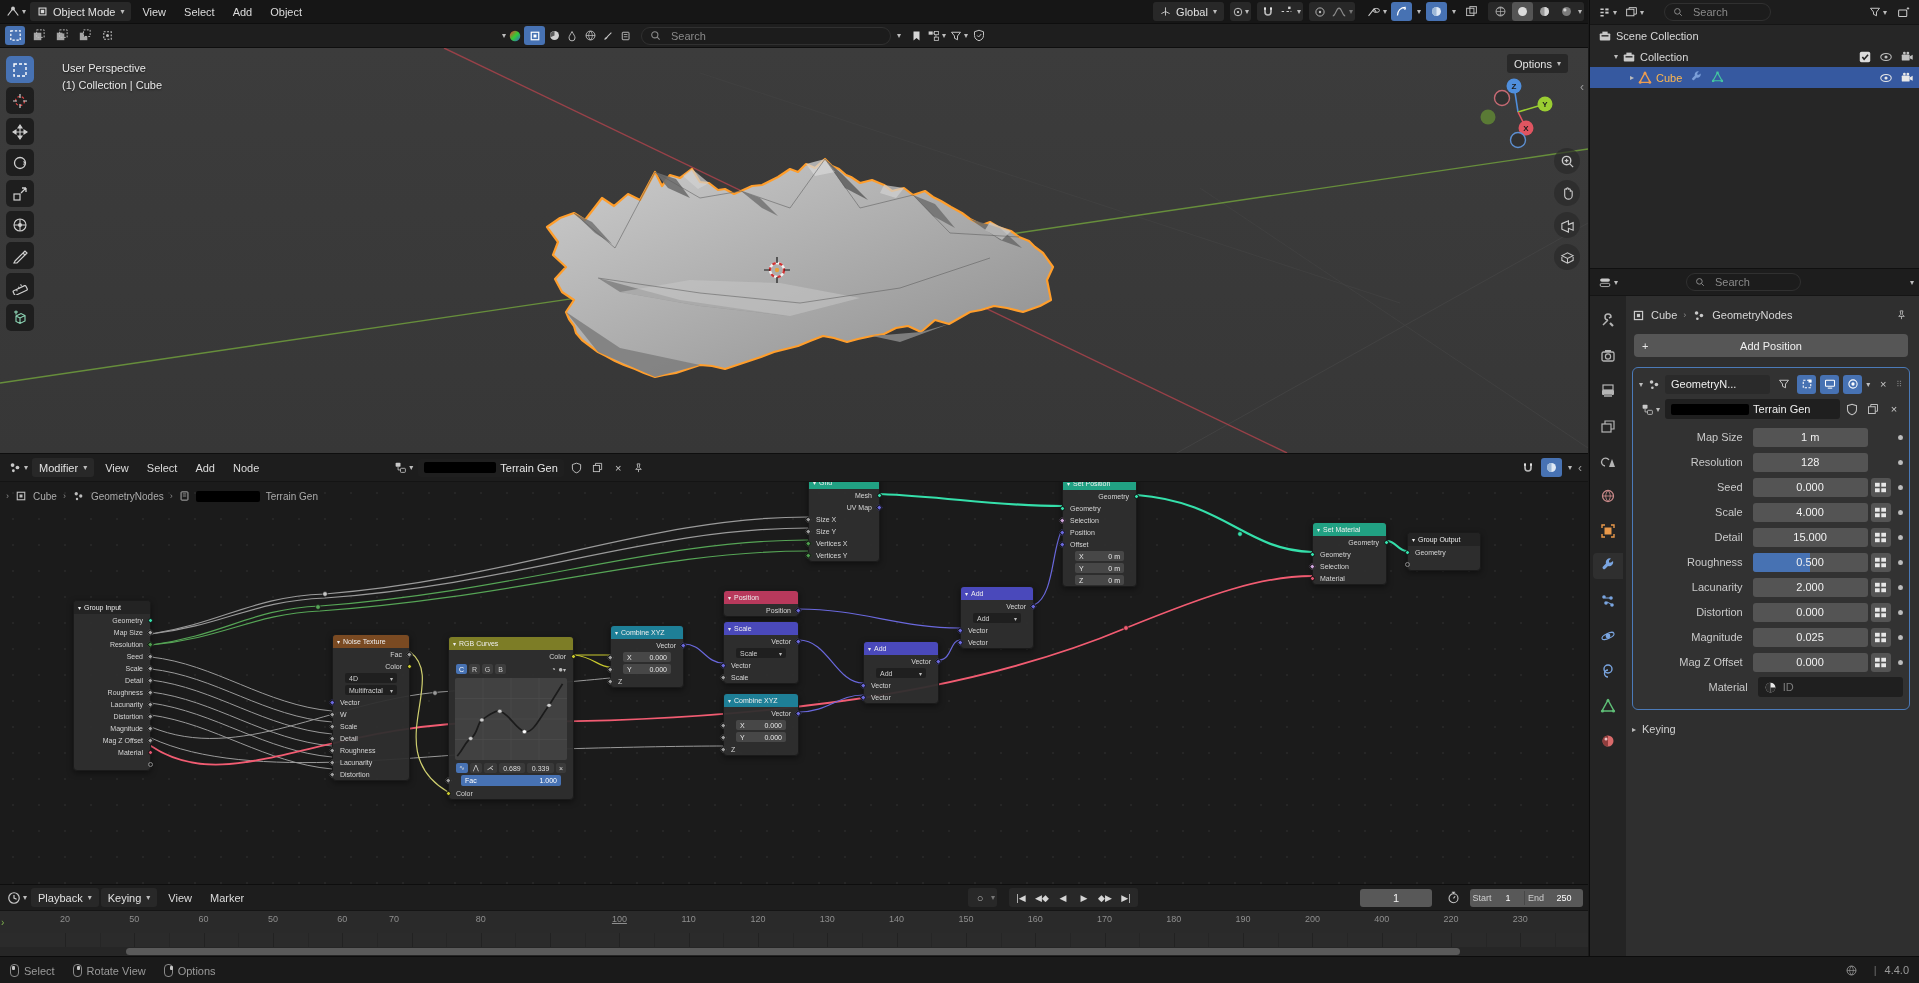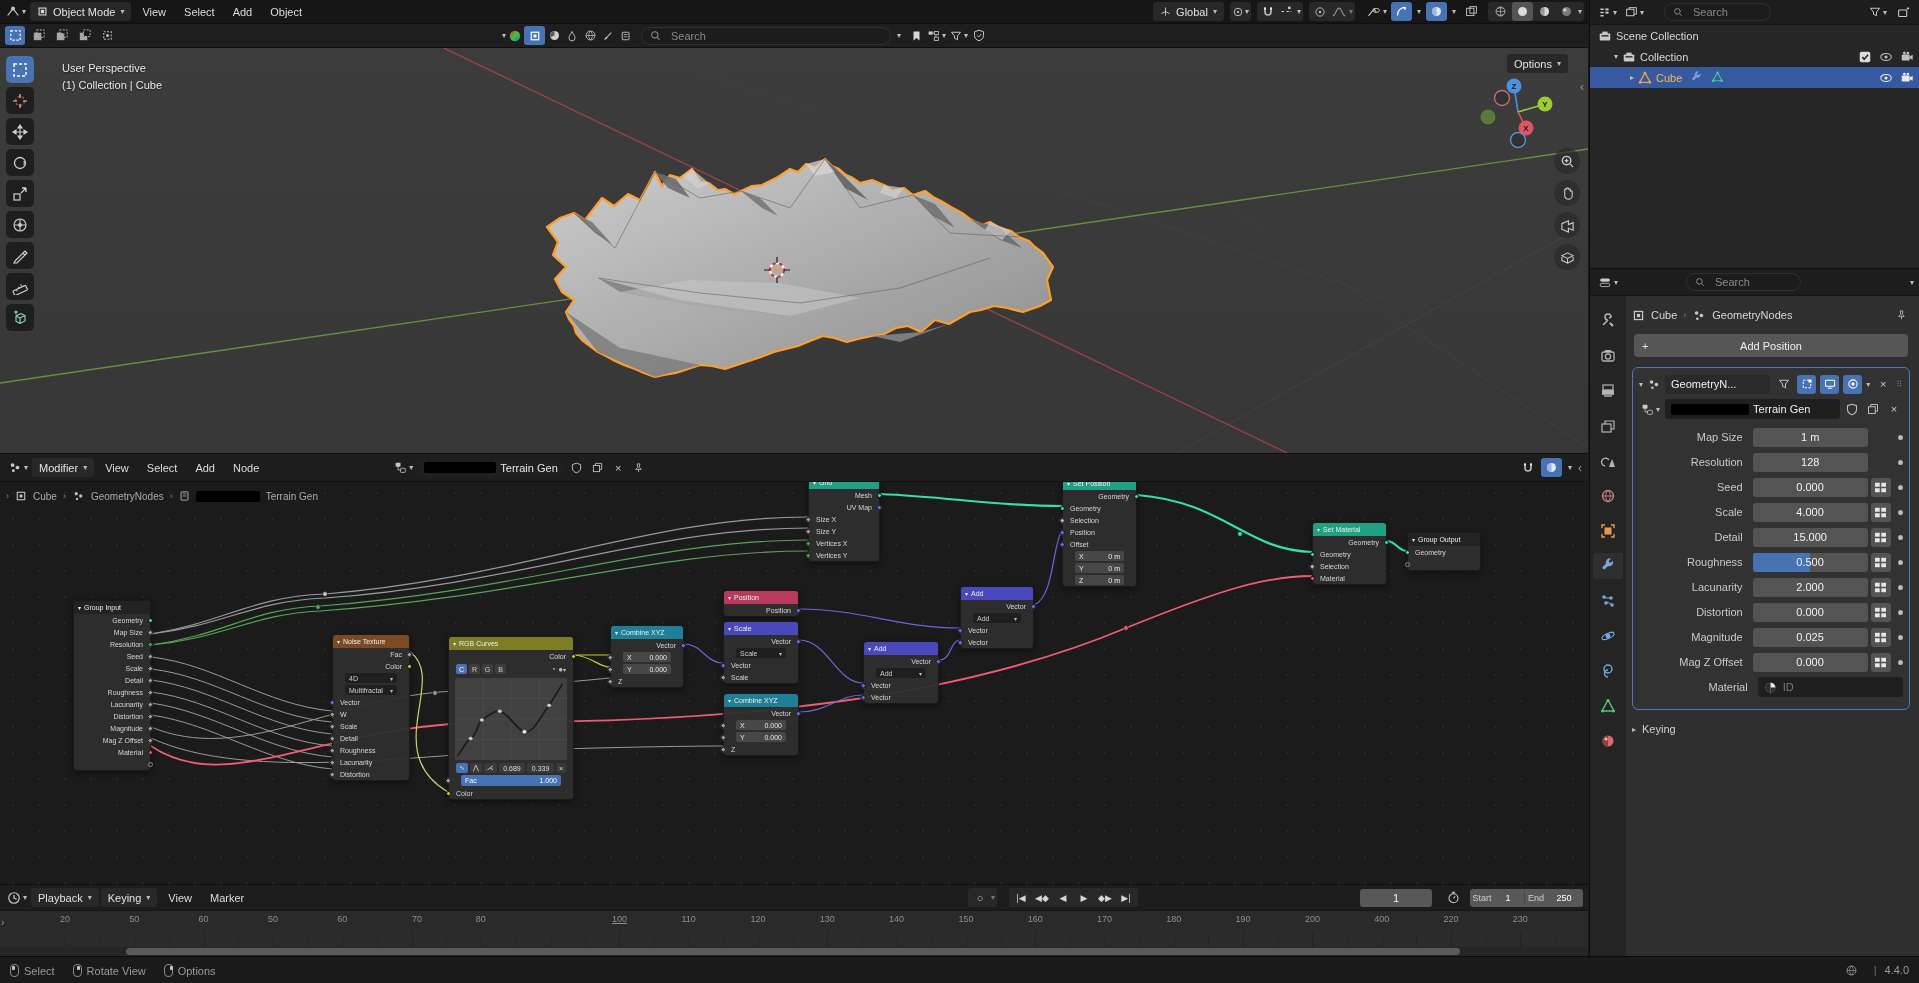--- a/index.html
+++ b/index.html
@@ -1084,21 +1084,21 @@
         <span class="tbtn" style="color:#fff;min-width:34px">250</span>
       </div>
     </div>
     <div id="tlruler">
       <span class="abs" style="left:1px;top:6px;color:#7fb24d;font-size:10px">›</span>
     <span class="tick" style="left: 65px;">20</span>
         <span class="tick" style="left: 134.3px;">50</span>
         <span class="tick" style="left: 203.6px;">60</span>
         <span class="tick" style="left: 272.9px;">50</span>
         <span class="tick" style="left: 342.2px;">60</span>
-        <span class="tick" style="left: 417px;">70</span>
+        <span class="tick" style="left: 394px;">70</span>
         <span class="tick" style="left: 480.8px;">80</span>
         <span class="tick" style="left: 550.1px; margin-top: 48px;">90</span>
         <span class="tick" style="left: 619.4px; text-decoration: underline;">100</span>
         <span class="tick" style="left: 688.7px;">110</span>
         <span class="tick" style="left: 758px;">120</span>
         <span class="tick" style="left: 827.3px;">130</span>
         <span class="tick" style="left: 896.6px;">140</span>
         <span class="tick" style="left: 965.9px;">150</span>
         <span class="tick" style="left: 1035.2px;">160</span>
         <span class="tick" style="left: 1104.5px;">170</span>

